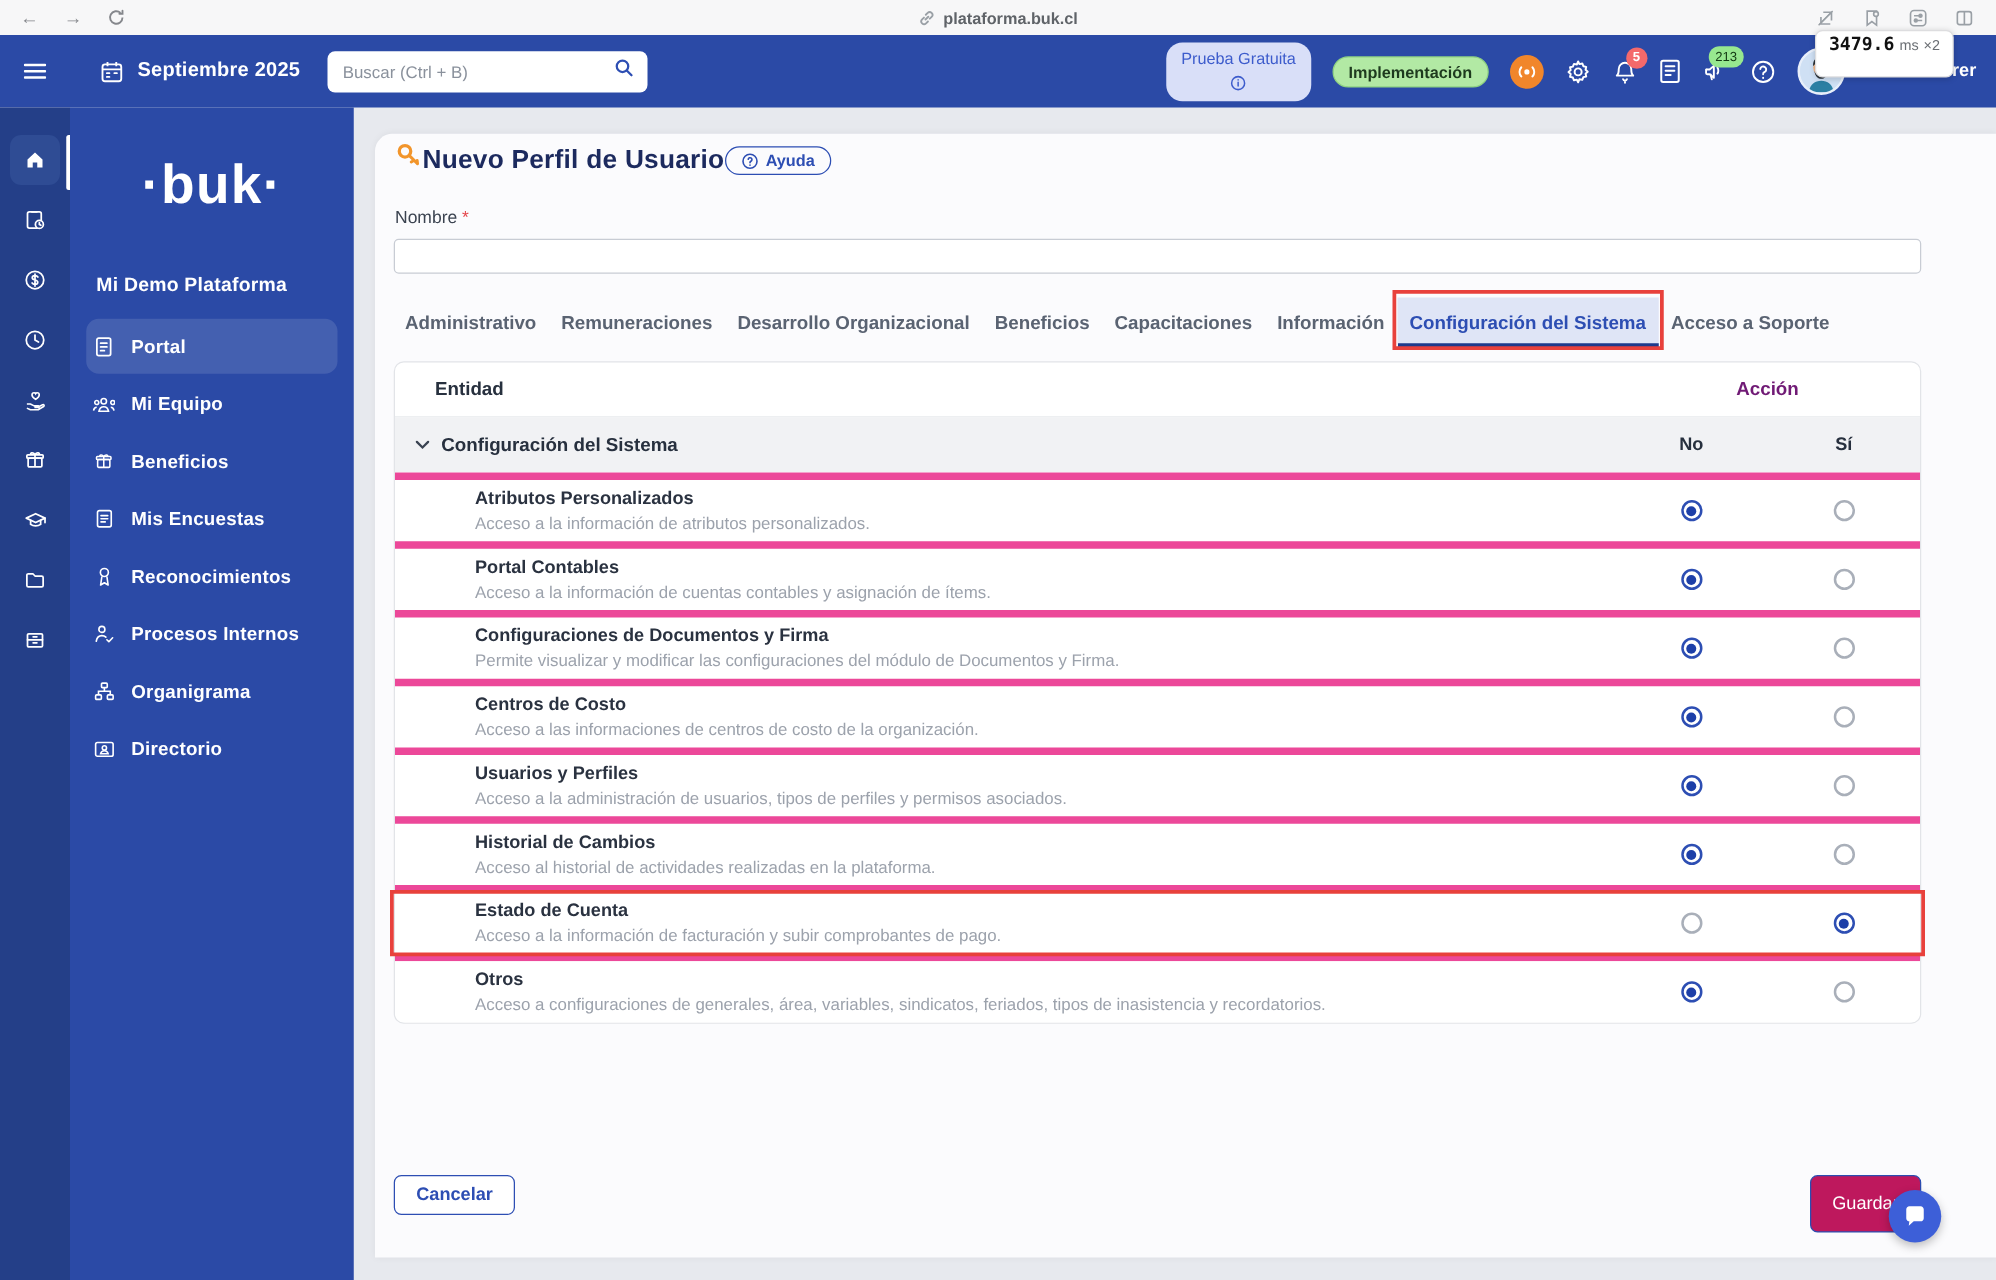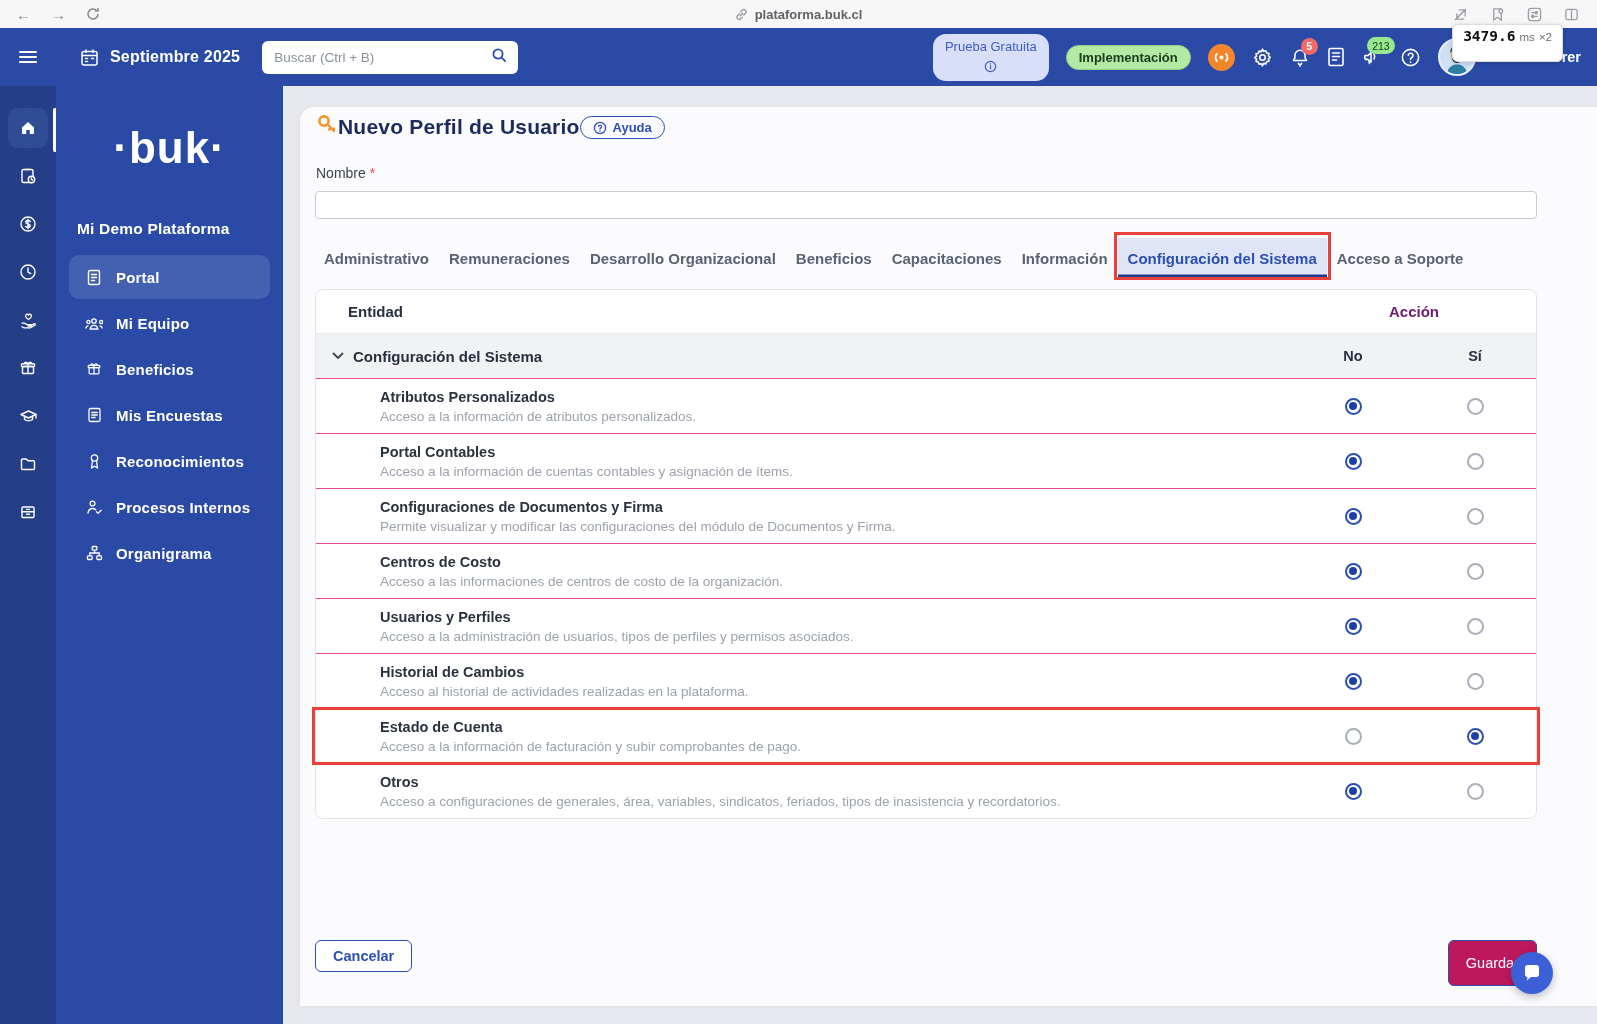--- a/index.html
+++ b/index.html
@@ -40,21 +40,21 @@
   .bodyrow { display:flex; height:938px; }
   .rail { width:56px; background:#243F88; padding-top:22px; display:flex; flex-direction:column; align-items:center; gap:8px; position:relative; }
   .rail-tile { width:40px; height:40px; border-radius:9px; display:flex; align-items:center; justify-content:center; color:#fff; cursor:pointer; position:relative; }
   .rail-tile.active { background:#2F4C94; }
   .rail-indicator { position:absolute; right:0; top:22px; width:3px; height:44px; background:#fff; border-radius:2px 0 0 2px; }
 
   .panel { width:227px; background:#2B4AA6; color:#fff; }
   .logo { text-align:center; margin-top:38px; font-size:44px; font-weight:bold; letter-spacing:1px; line-height:1.1; }
   .company { margin:48px 0 0 21px; font-size:15.5px; font-weight:bold; letter-spacing:.2px; }
   .menu { margin-top:17px; }
-  .menu-item { height:44px; margin:2px 13px; border-radius:10px; display:flex; align-items:center; padding-left:16px; cursor:pointer; }
+  .menu-item { height:44px; margin:2px 13px; border-radius:10px; display:flex; align-items:center; padding-left:5px; cursor:pointer; }
   .menu-item.active { background:rgba(255,255,255,.12); }
   .menu-item .mi-icon { width:18px; display:flex; justify-content:center; color:#fff; }
   .menu-item .mi-label { margin-left:13px; font-size:15px; font-weight:bold; letter-spacing:.2px; }
 
   
   .main { flex:1; position:relative; }
   .card { position:absolute; left:17px; top:21px; right:0; bottom:18px; background:#FBFBFD; border-top-left-radius:14px; box-shadow:0 0 6px rgba(16,24,40,.05); }
 
   .title-row { position:absolute; left:16px; top:6px; display:flex; align-items:flex-end; gap:0; }
   .page-title { font-size:21px; font-weight:bold; color:#1C2A5E; letter-spacing:.2px; }
@@ -72,21 +72,21 @@
 
   .ptable { position:absolute; left:15px; top:182px; width:1222px; background:#fff; border:1px solid #E2E4E8; border-radius:8px; }
   .t-head { height:44px; display:flex; align-items:center; border-bottom:1px solid #E8EAED; }
   .t-entity { padding-left:32px; font-size:15px; font-weight:bold; color:#27303E; }
   .t-actions { margin-left:auto; width:244px; text-align:center; font-size:15px; font-weight:bold; color:#701a75; }
   .t-group { height:44px; display:flex; align-items:center; background:#F1F2F4; }
   .g-chev { margin-left:16px; display:flex; color:#3A4351; }
   .g-label { margin-left:9px; font-size:15px; font-weight:bold; color:#27303E; }
   .g-cols { margin-left:auto; width:244px; display:flex; }
   .g-col { width:122px; text-align:center; font-size:14.5px; font-weight:bold; color:#27303E; }
-  .prow { position:relative; height:55px; display:flex; align-items:center; border-top:1px solid #ec4899; background:#fff; }
+  .prow { position:relative; height:55px; display:flex; align-items:center; border-top:6px solid #ec4899; background:#fff; }
   .prow:first-of-type { border-top:none; }
   .prow:last-child { border-radius:0 0 8px 8px; }
   .r-text { padding-left:64px; }
   .r-title { font-size:14.5px; font-weight:bold; color:#2A3240; margin-bottom:4px; }
   .r-desc { font-size:13.5px; color:#9CA2AC; }
   .r-cols { margin-left:auto; width:244px; display:flex; flex-shrink:0; }
   .r-cell { width:122px; display:flex; justify-content:center; }
   .radio { width:17px; height:17px; border-radius:50%; border:2px solid #A9AFB9; background:#fff; cursor:pointer; }
   .radio.sel { border-color:#2D4EB3; position:relative; }
   .radio.sel::after { content:''; position:absolute; inset:2.5px; border-radius:50%; background:#1D3FA8; }
@@ -371,20 +371,30 @@
           <span class="mi-icon">
             <svg width="17" height="16" viewBox="0 0 17 16" fill="none" stroke="#fff" stroke-width="1.3">
                 <rect x="6.2" y="1.5" width="4.6" height="3.6" rx="0.8"></rect>
                 <rect x="1.5" y="10.9" width="4.6" height="3.6" rx="0.8"></rect>
                 <rect x="10.9" y="10.9" width="4.6" height="3.6" rx="0.8"></rect>
                 <path d="M8.5 5.1v2.9M3.8 10.9V8h9.4v2.9"></path>
               </svg>
           </span>
           <span class="mi-label">Organigrama</span>
         </div>
+        <div class="menu-item">
+          <span class="mi-icon">
+            <svg width="17" height="15" viewBox="0 0 17 15" fill="none" stroke="#fff" stroke-width="1.3">
+                <rect x="1.5" y="2" width="14" height="11" rx="1.5"></rect>
+                <circle cx="8.5" cy="6.3" r="1.7"></circle>
+                <path d="M5.5 11c.4-1.6 1.5-2.4 3-2.4s2.6.8 3 2.4Z"></path>
+              </svg>
+          </span>
+          <span class="mi-label">Directorio</span>
+        </div>
       </div>
     </div>
 
     <div class="main">
       <div class="card">
 
         <div class="title-row">
           <span>
             <svg width="22" height="22" viewBox="0 0 22 22" fill="none">
                 <circle cx="8" cy="8" r="4.6" stroke="#F2952B" stroke-width="2.6"></circle>

